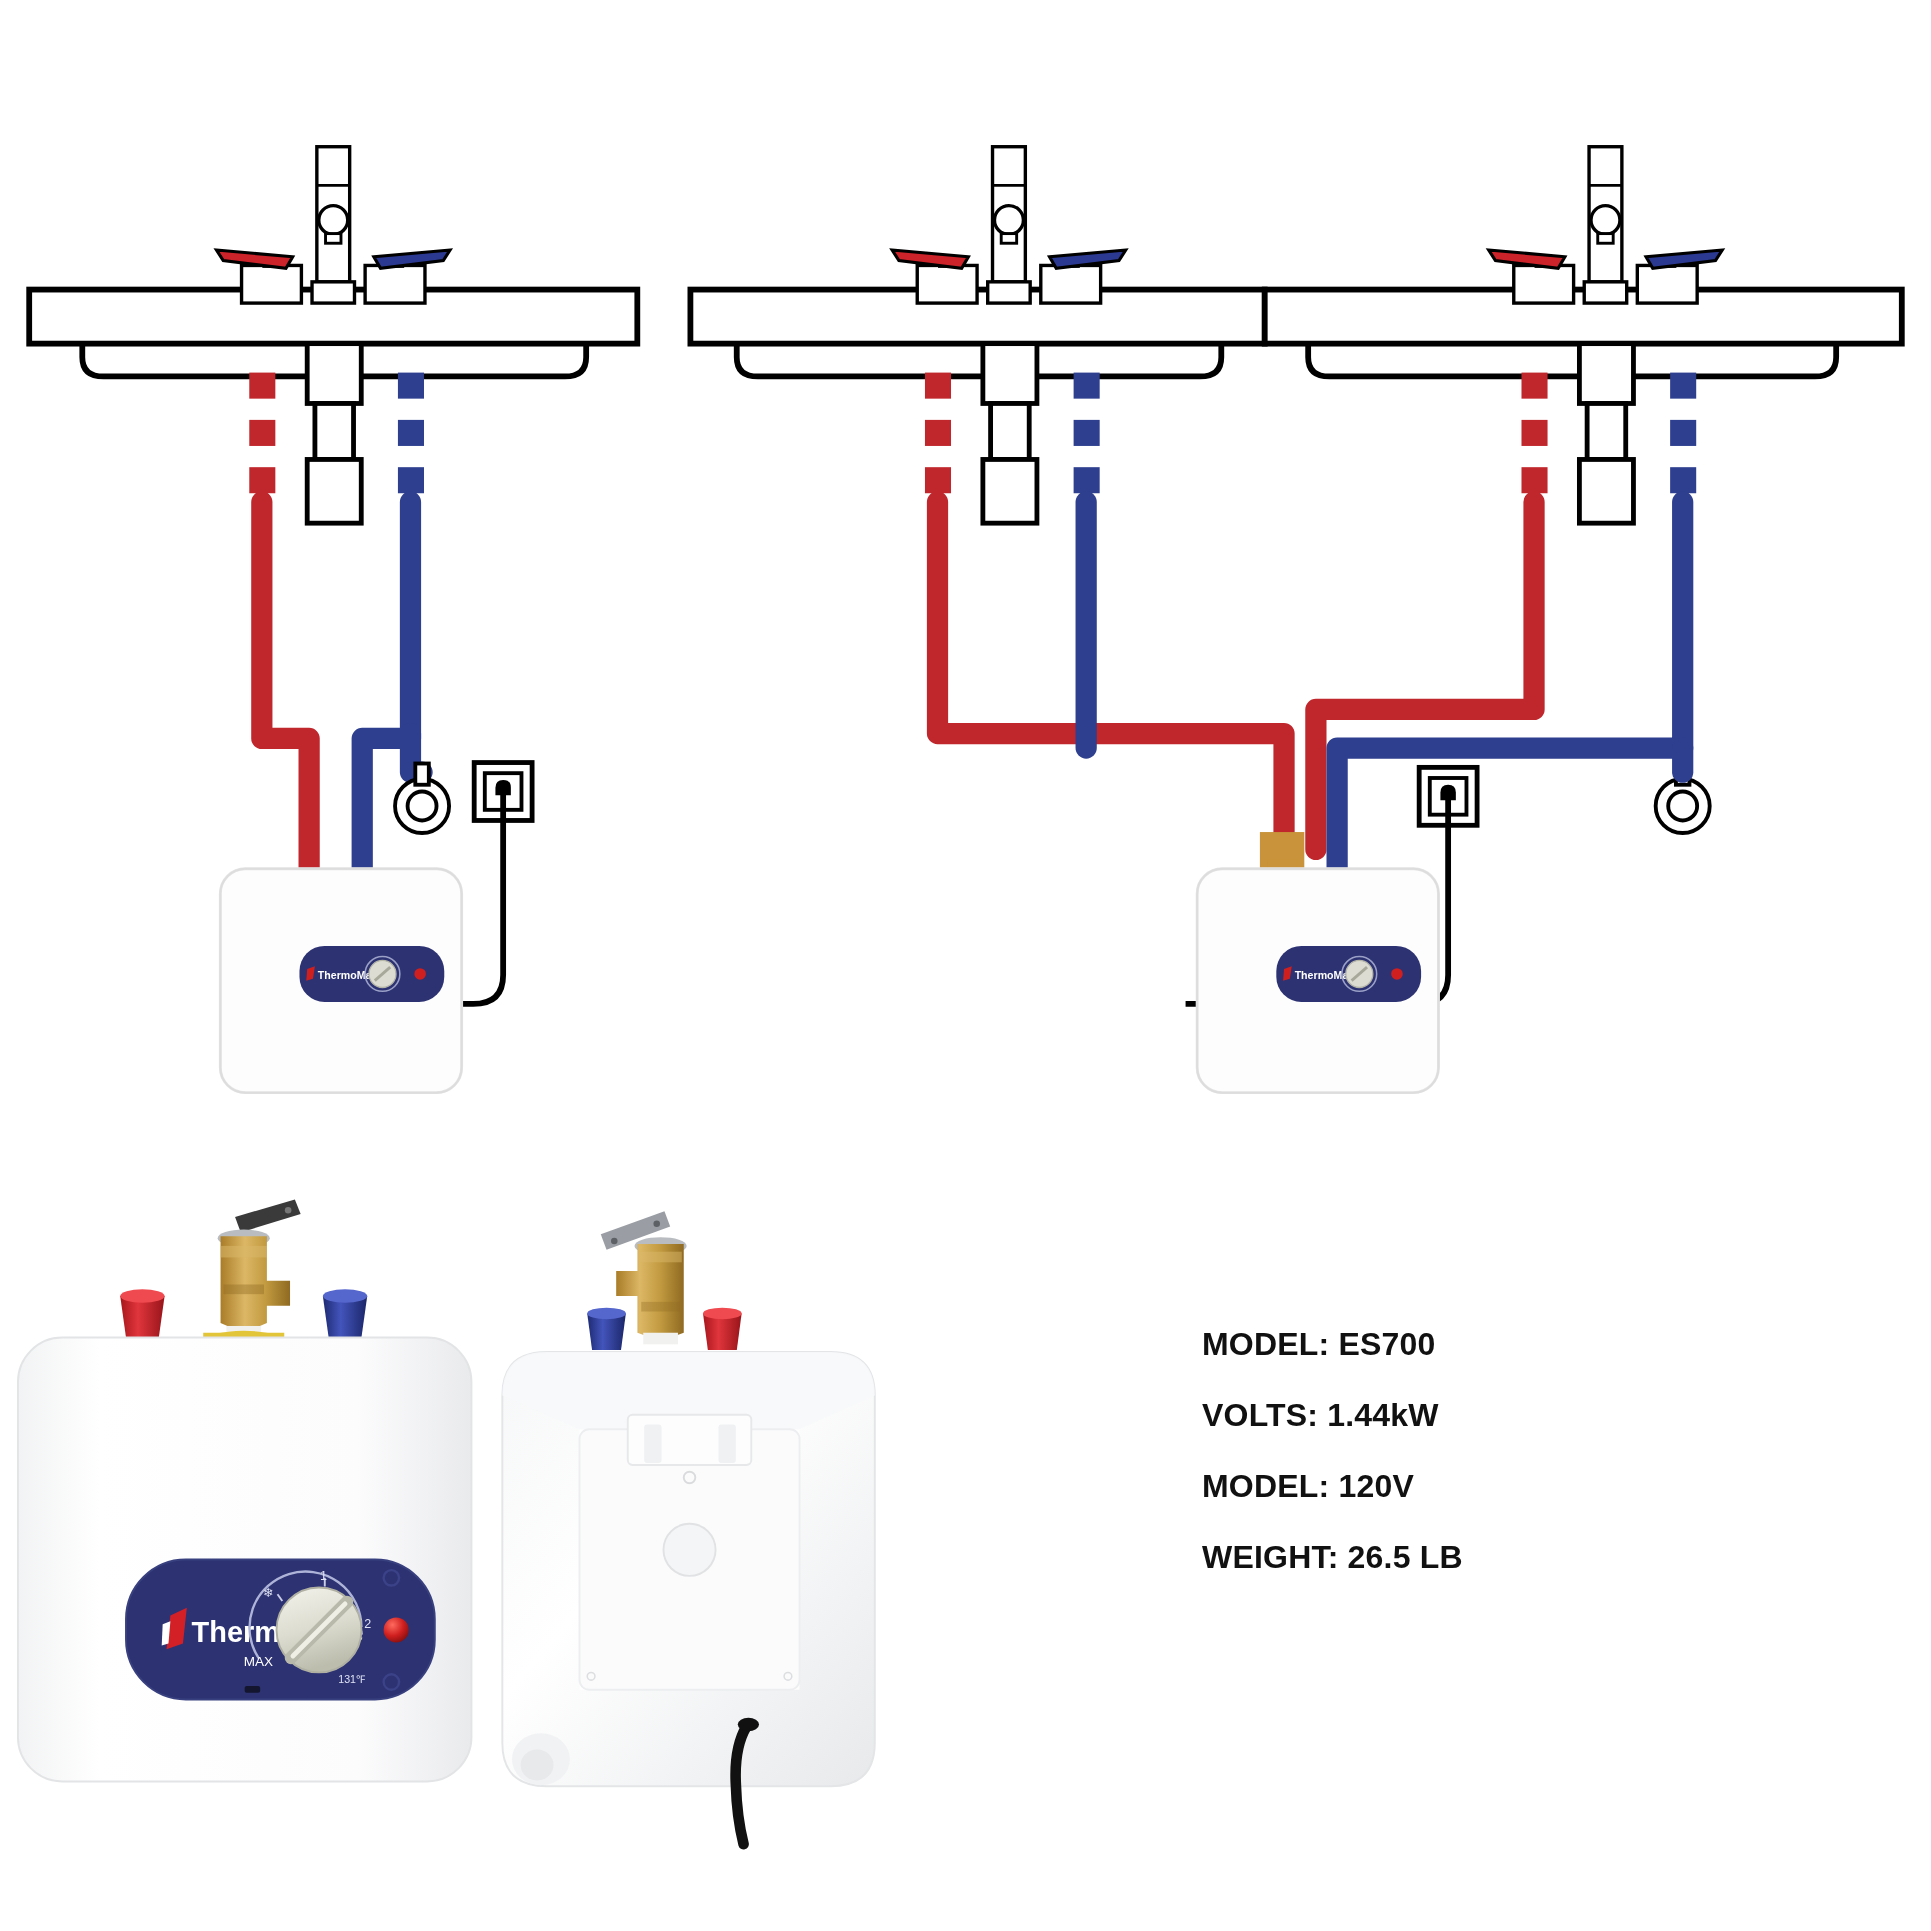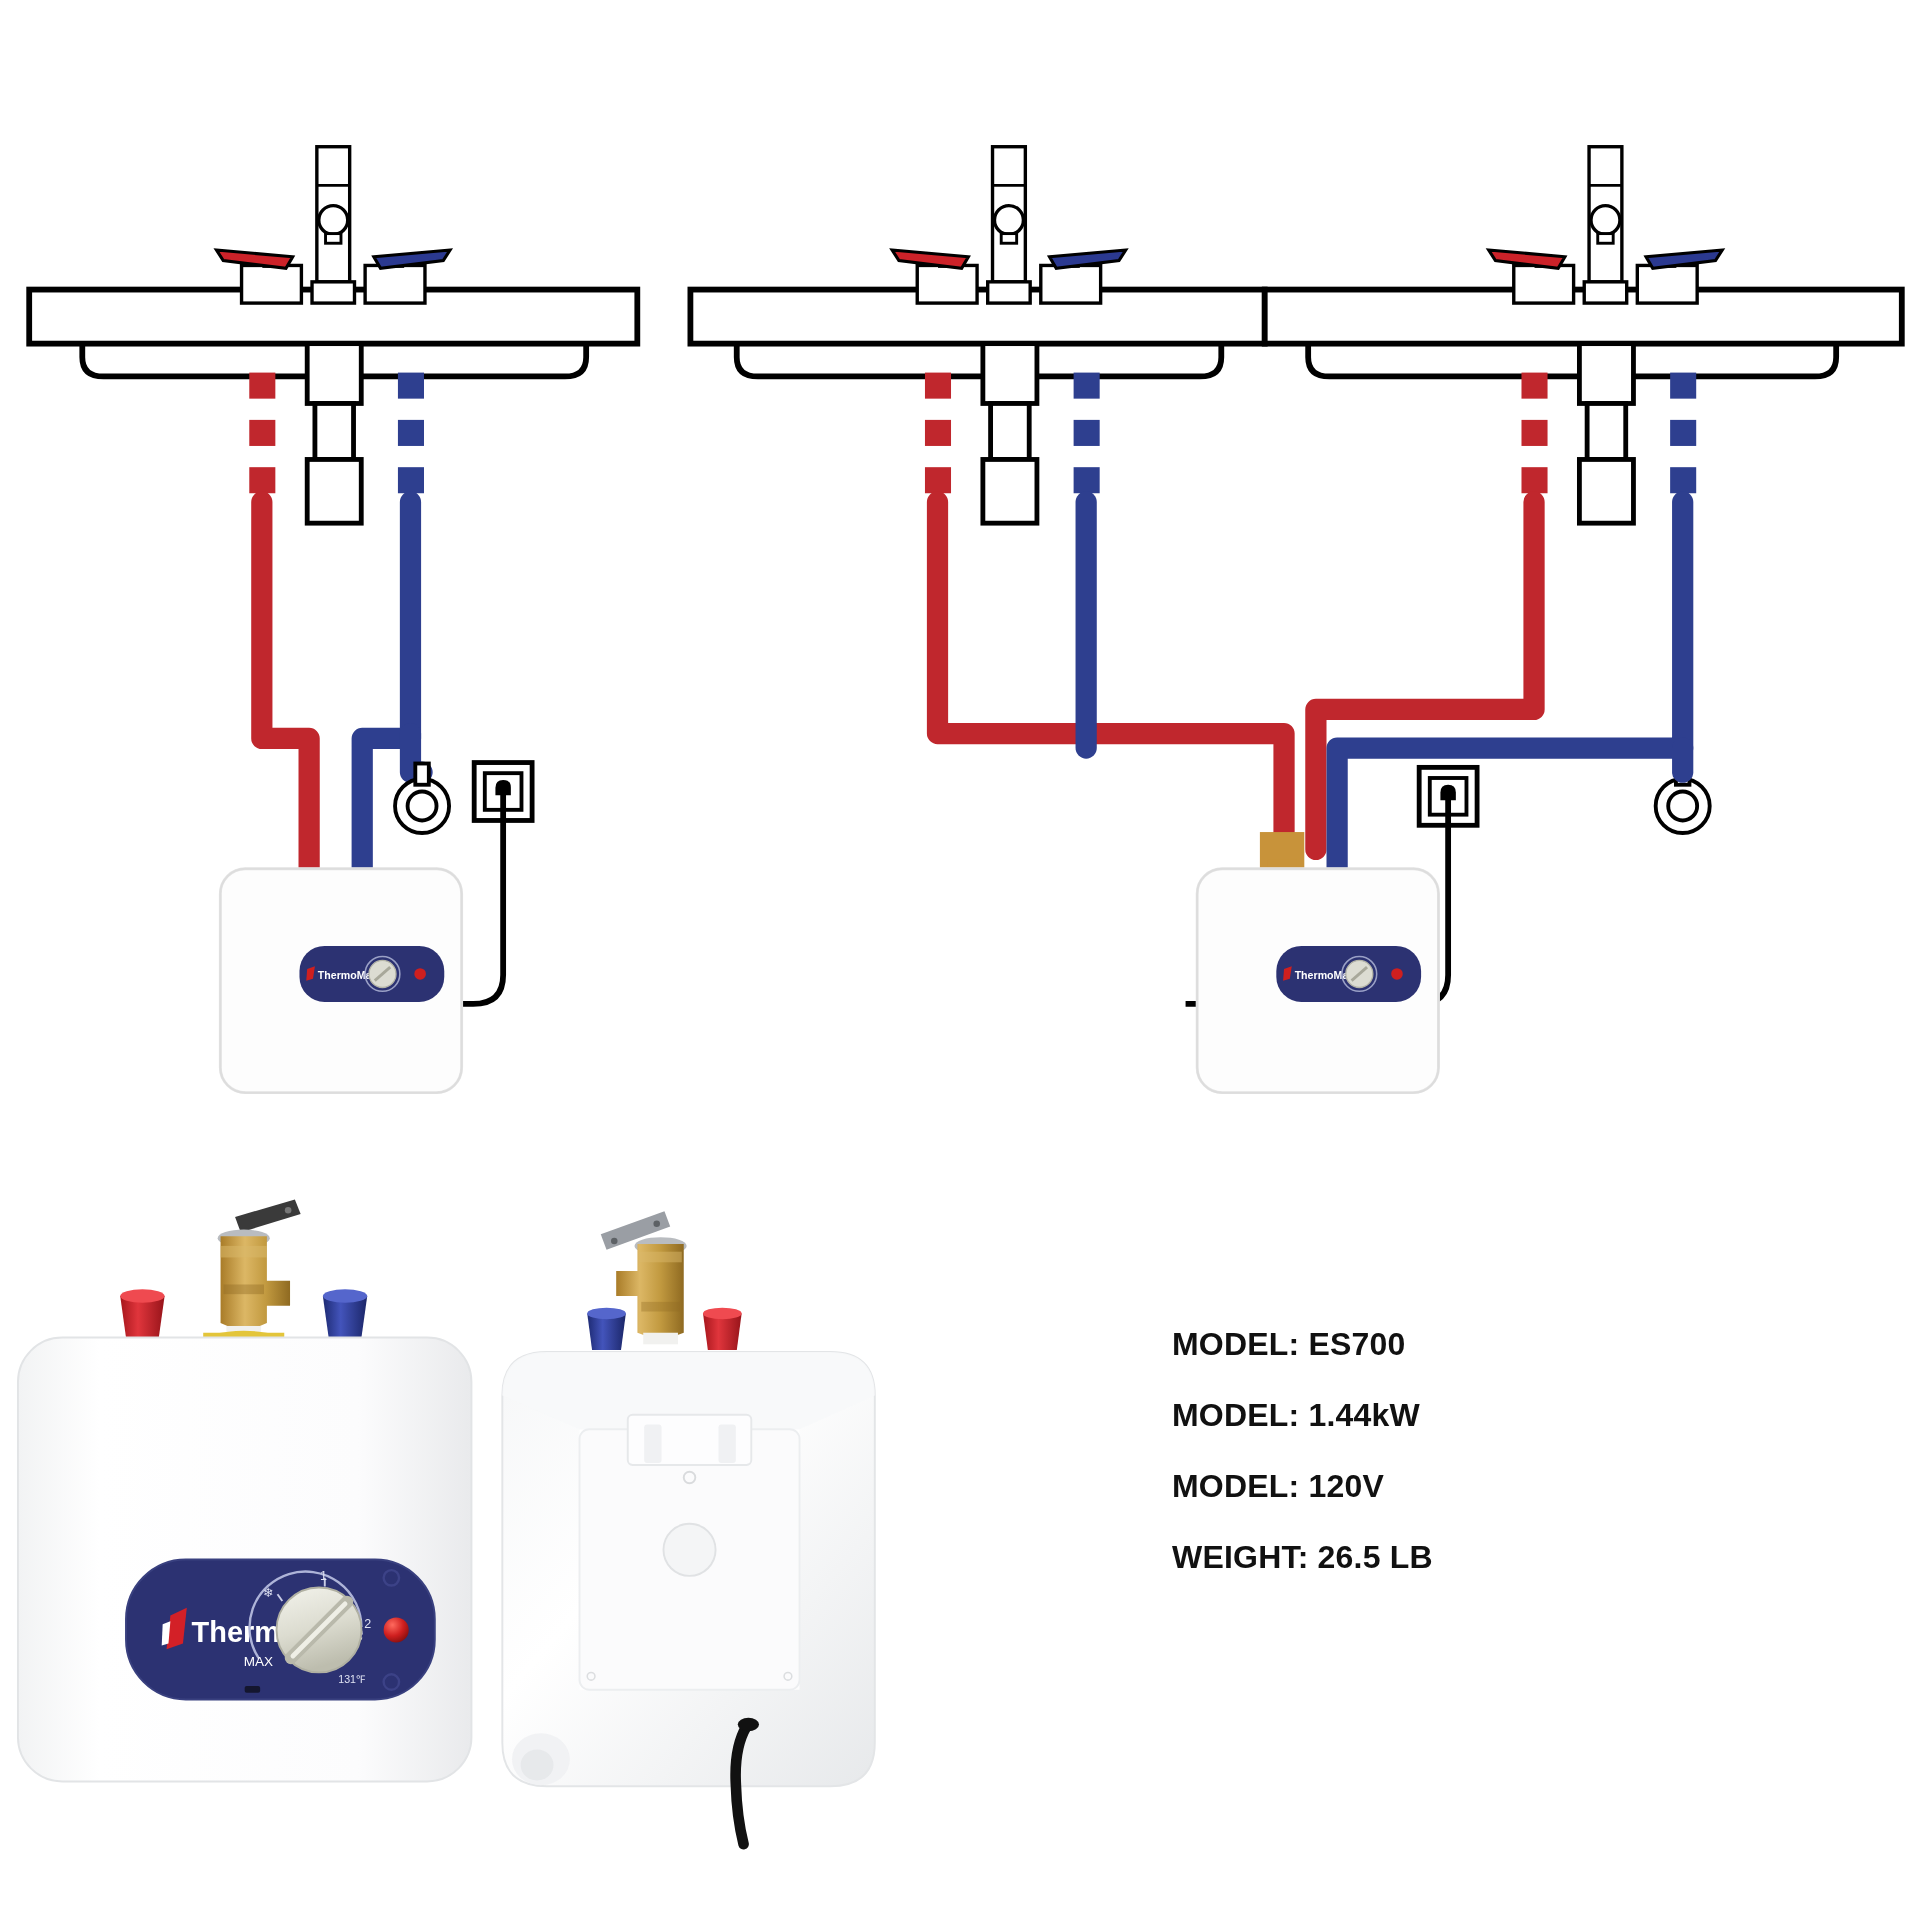--- a/index.html
+++ b/index.html
@@ -3,21 +3,21 @@
 <meta charset="utf-8">
 <style>
   html,body{margin:0;padding:0;background:#ffffff;}
   body{width:1931px;height:1931px;position:relative;overflow:hidden;
        font-family:"Liberation Sans","DejaVu Sans",sans-serif;}
   .stage{position:absolute;inset:0;}
   svg{display:block;}
   .abs{position:absolute;}
 
   
-  #spec-list{position:absolute;left:1172px;top:1328px;width:676px;}
+  #spec-list{position:absolute;left:1202px;top:1328px;width:676px;}
   #spec-list .spec-row{
     font-size:32px;font-weight:bold;color:#111111;letter-spacing:0.2px;
     line-height:1;margin-bottom:39px;white-space:nowrap;
   }
 </style>
 </head>
 <body>
 
 <div class="stage">
 
@@ -362,19 +362,19 @@
     <ellipse cx="560" cy="592" rx="30" ry="27" fill="#f0f1f3" opacity=".95"></ellipse>
     <ellipse cx="556" cy="598" rx="17" ry="16" fill="#e6e8ea" opacity=".9"></ellipse>
 
     <path d="M 773 558 Q 760 580 762 618 Q 763 652 770 680" fill="none" stroke="#111111" stroke-width="11" stroke-linecap="round"></path>
     <ellipse cx="775" cy="556" rx="11" ry="7" fill="#111111"></ellipse>
   </g>
 </svg>
 
 <div id="spec-list">
   <div class="spec-row">MODEL: ES700</div>
-  <div class="spec-row">MODEL: 1.44kW</div>
+  <div class="spec-row">VOLTS: 1.44kW</div>
   <div class="spec-row">MODEL: 120V</div>
   <div class="spec-row">WEIGHT: 26.5 LB</div>
 </div>
 
 </div>
 
 
 </body></html>

